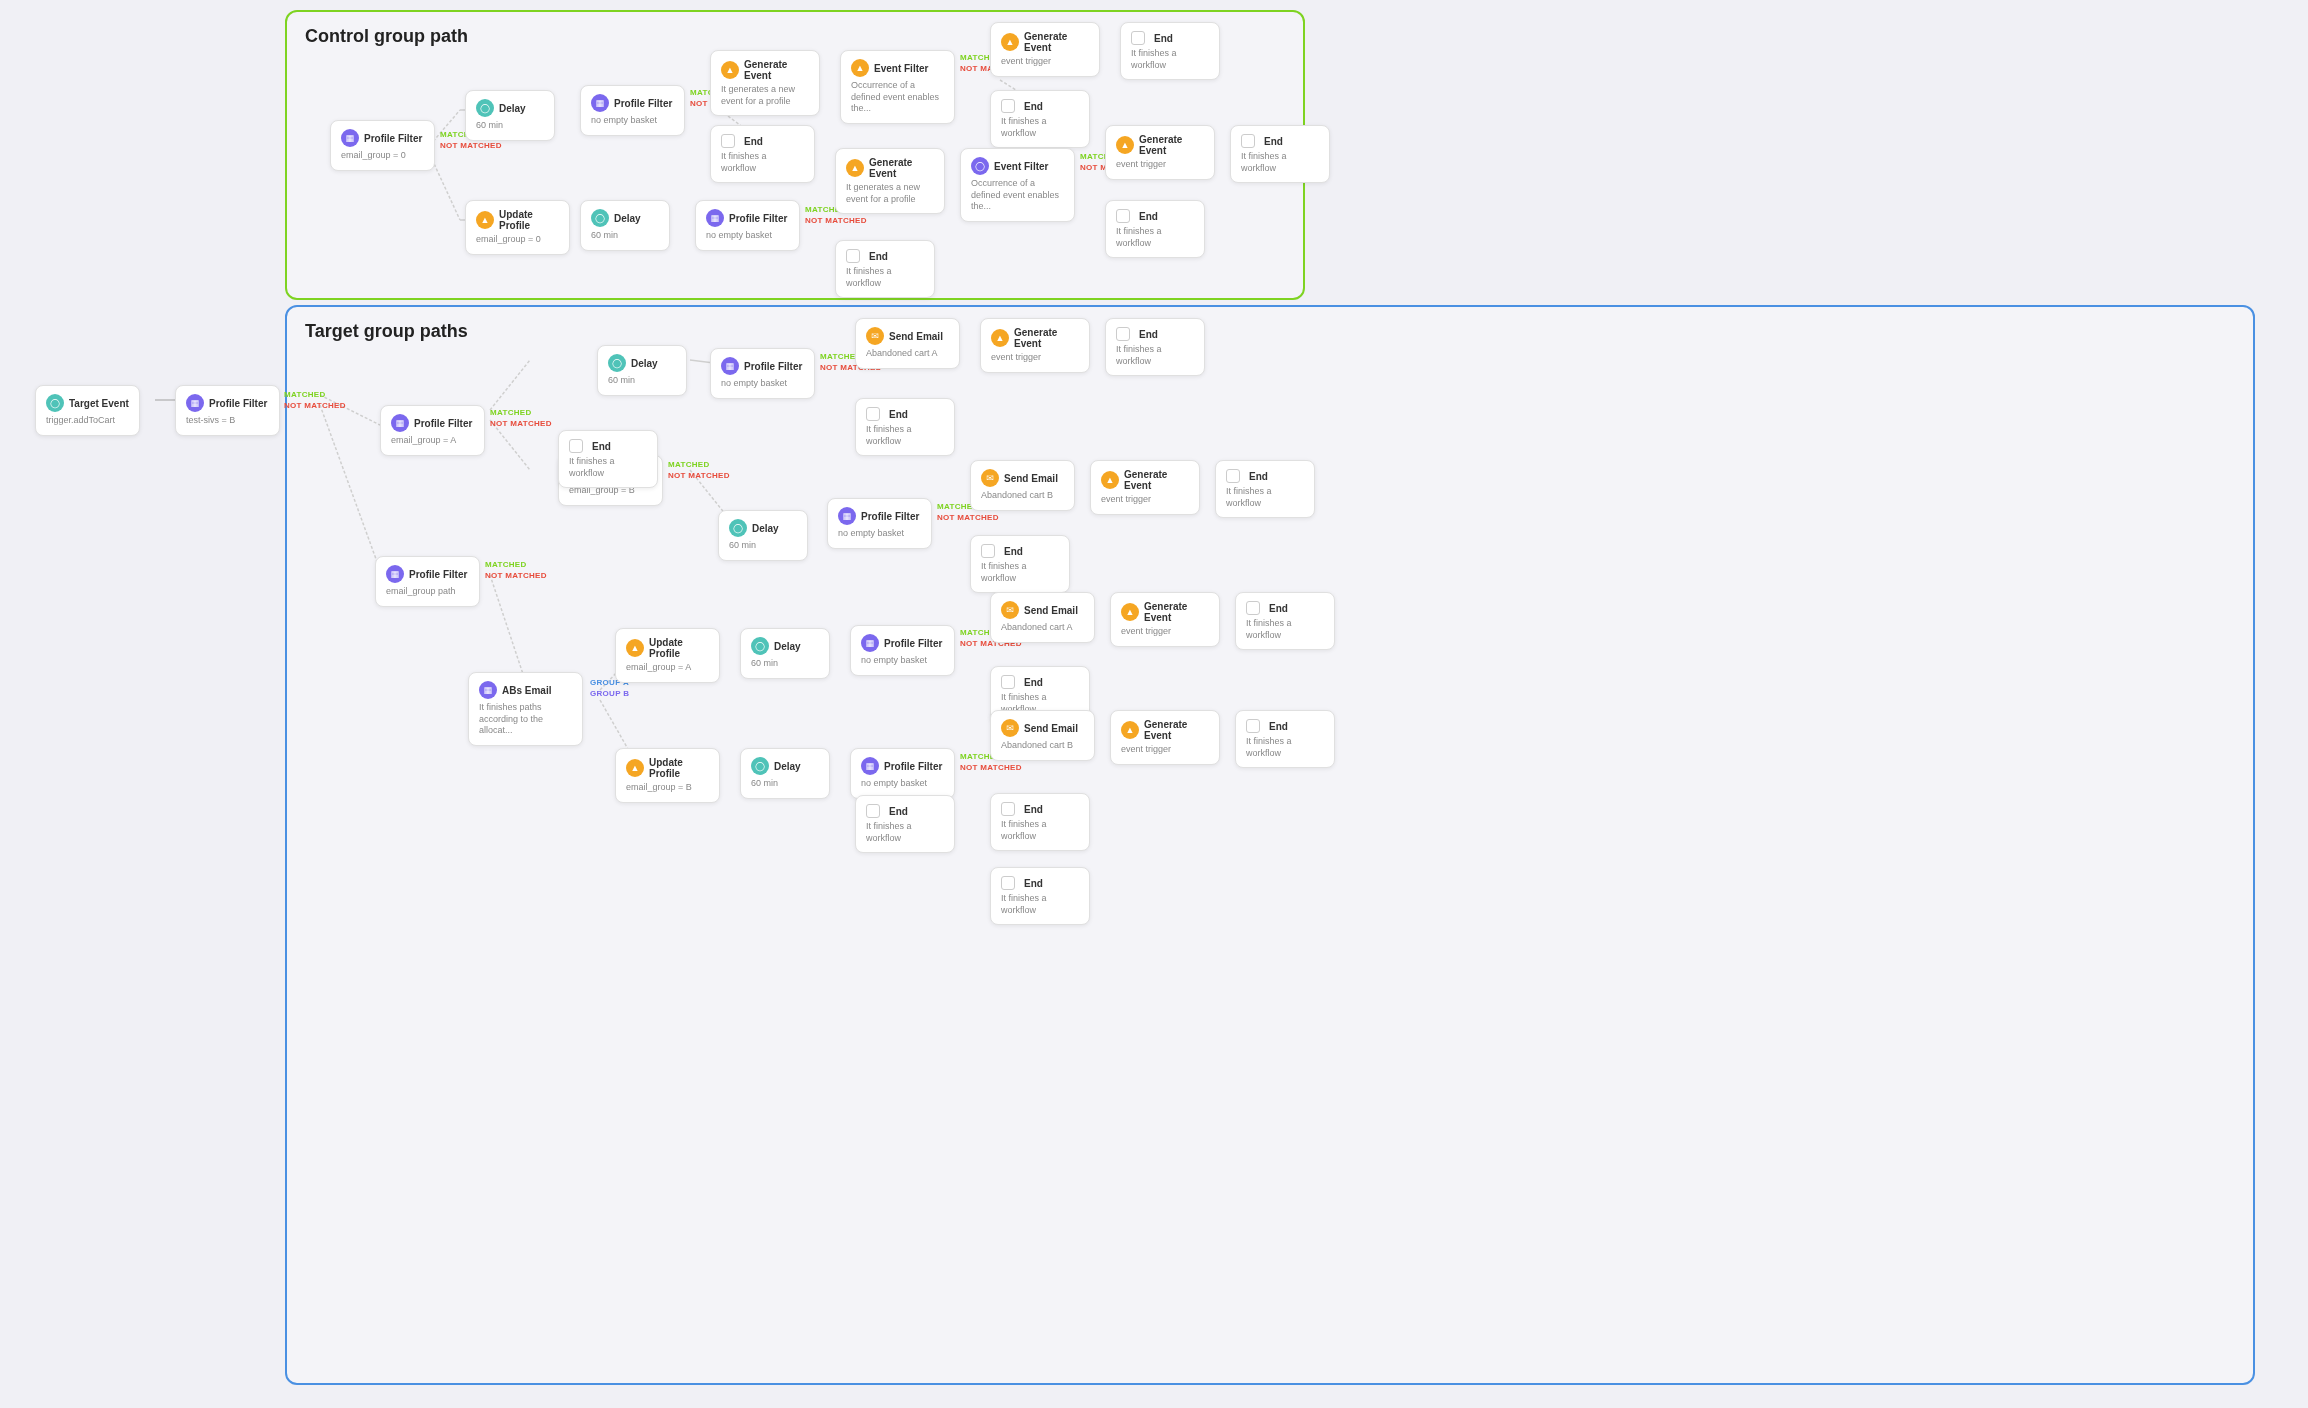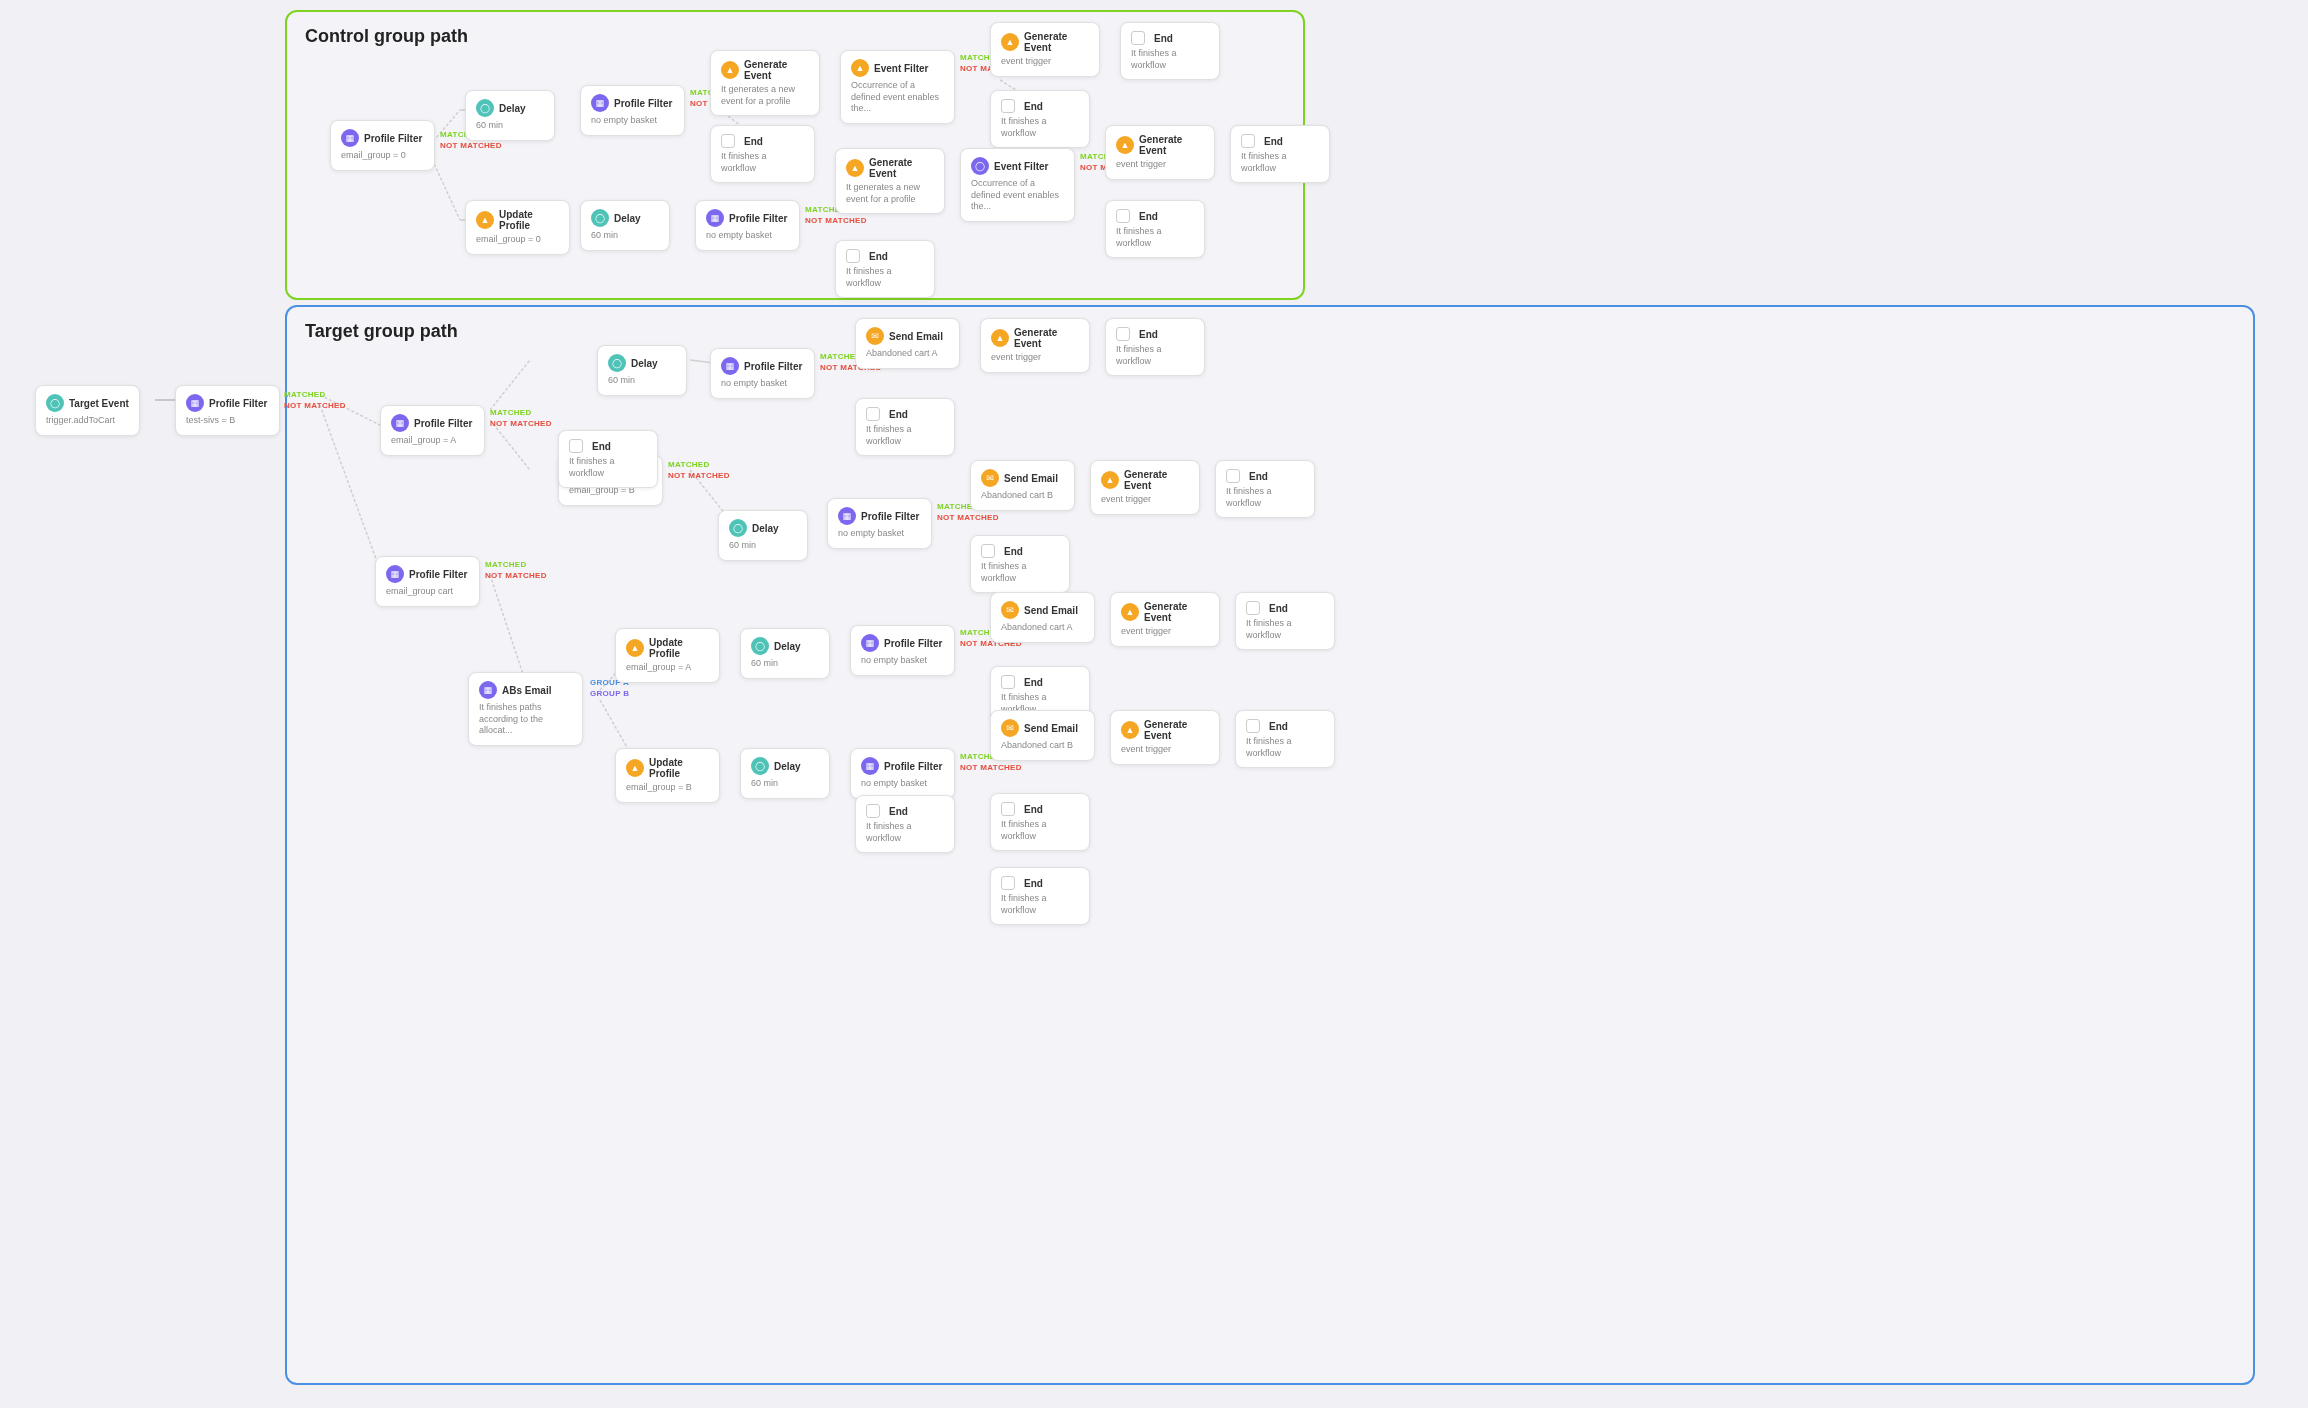--- a/index.html
+++ b/index.html
@@ -334,21 +334,21 @@
 
   <div class="node" style="left:1105px; top:200px; width:100px;">
     <div class="node-header">
       <div class="end-box"></div>
       <span class="node-title">End</span>
     </div>
     <div class="node-subtitle">It finishes a workflow</div>
   </div>
 
   <div class="group-container target-group">
-    <div class="group-title">Target group path</div>
+    <div class="group-title">Target group paths</div>
   </div>
 
   <div class="node" style="left:35px; top:385px; width:105px;">
     <div class="node-header">
       <div class="node-icon icon-teal">◯</div>
       <span class="node-title">Target Event</span>
     </div>
     <div class="node-subtitle">trigger.addToCart</div>
   </div>
 
@@ -498,21 +498,21 @@
       <span class="node-title">End</span>
     </div>
     <div class="node-subtitle">It finishes a workflow</div>
   </div>
 
   <div class="node" style="left:375px; top:556px; width:105px;">
     <div class="node-header">
       <div class="node-icon icon-purple">▦</div>
       <span class="node-title">Profile Filter</span>
     </div>
-    <div class="node-subtitle">email_group cart</div>
+    <div class="node-subtitle">email_group path</div>
   </div>
   <div class="branch-labels" style="left:485px; top:560px;">
     <span class="branch-label matched">MATCHED</span>
     <span class="branch-label not-matched">NOT MATCHED</span>
   </div>
 
   <div class="node" style="left:468px; top:672px; width:115px;">
     <div class="node-header">
       <div class="node-icon icon-purple">▦</div>
       <span class="node-title">ABs Email</span>

